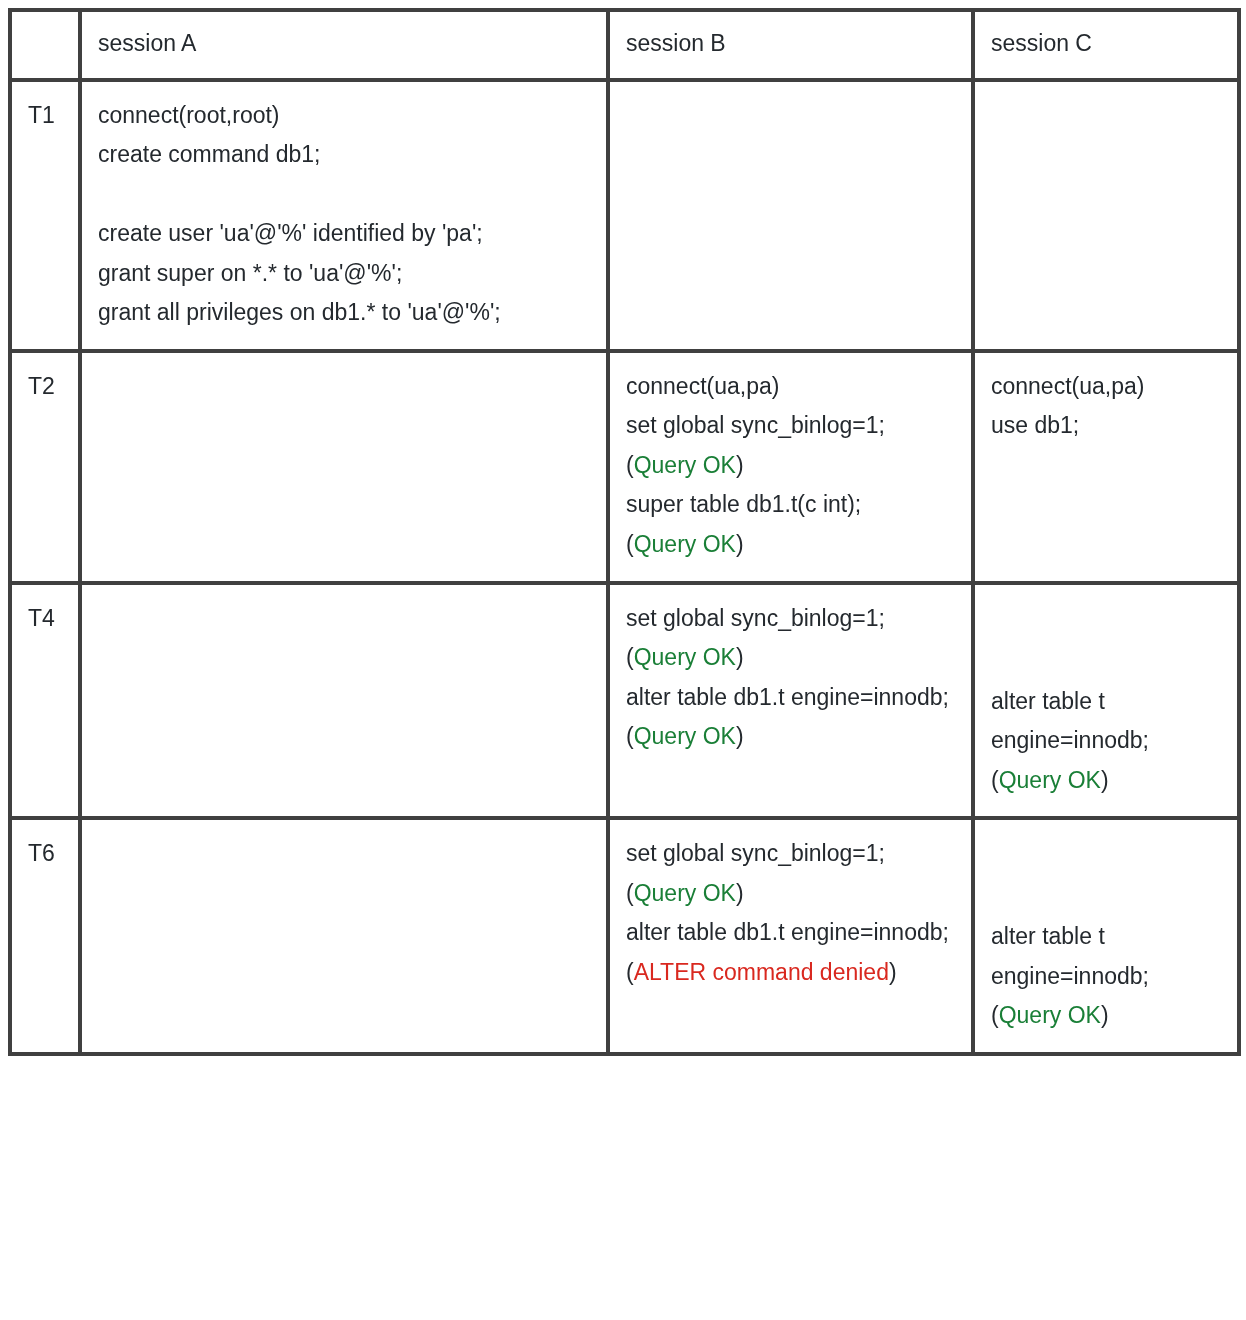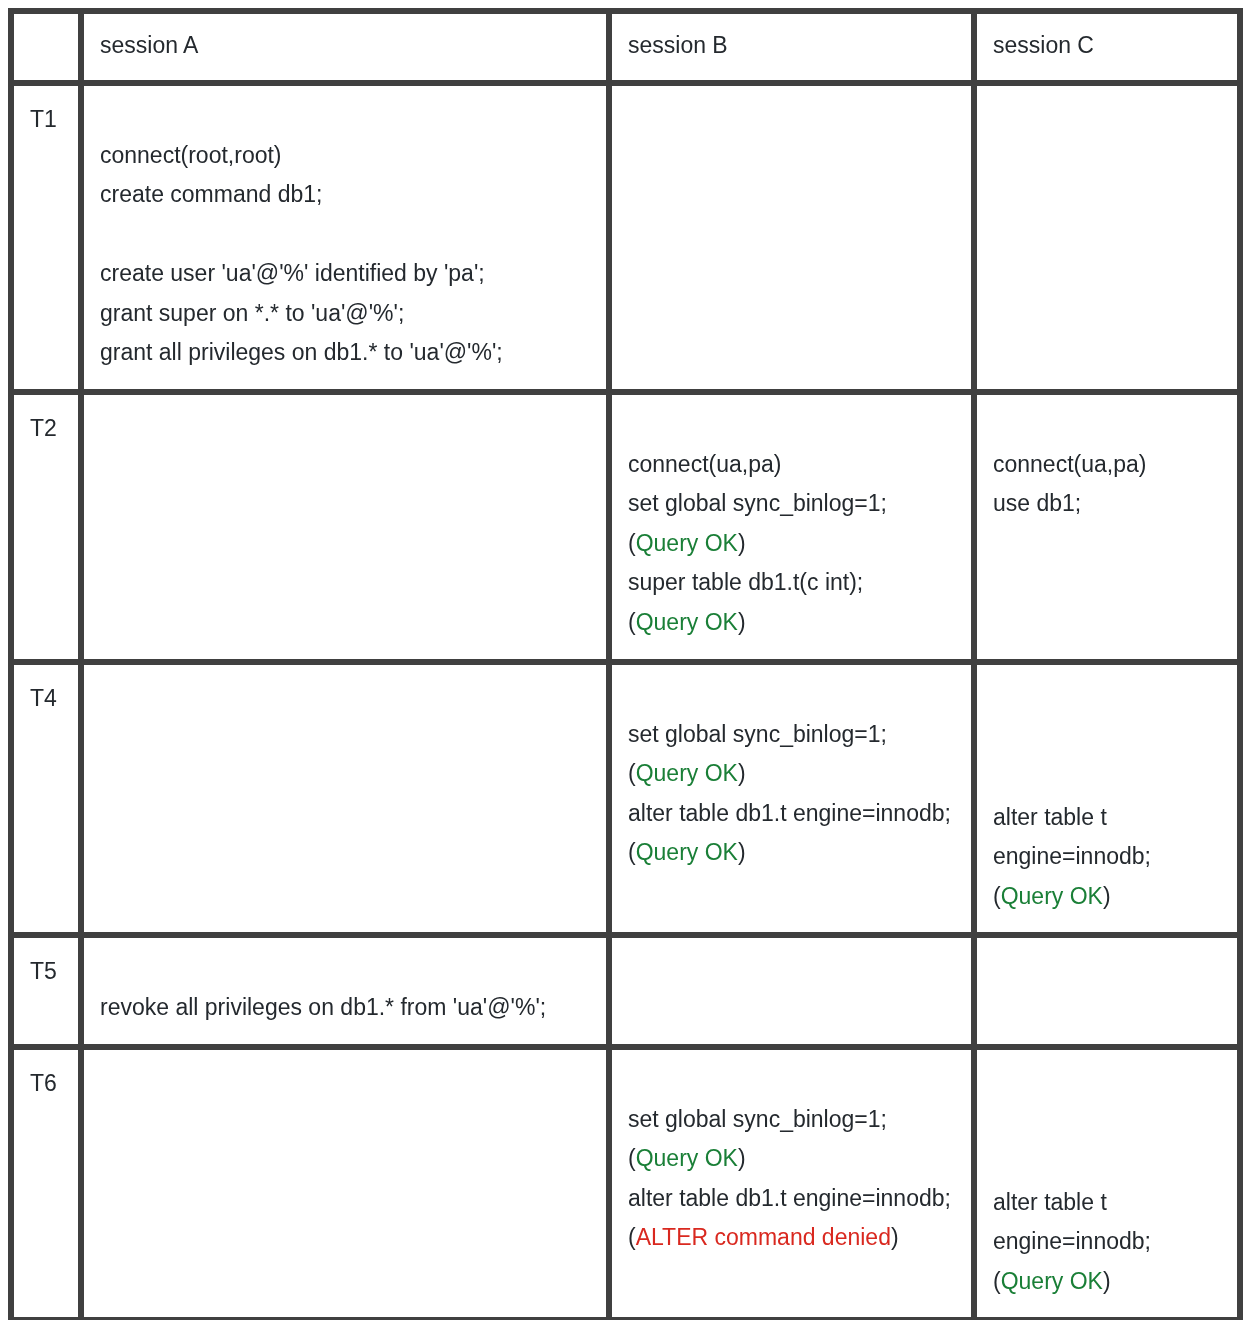--- a/index.html
+++ b/index.html
@@ -22,21 +22,21 @@
     width: 1229px;
     margin: 8px 0 0 8px;
   }
   table.session-table col.c-time  { width: 70px; }
   table.session-table col.c-a     { width: 528px; }
   table.session-table col.c-b     { width: 365px; }
   table.session-table col.c-c     { width: 266px; }
 
   table.session-table th,
   table.session-table td {
-    border: 6px solid #404040;
+    border: 4px solid #404040;
     vertical-align: top;
     padding: 14px 10px 16px 16px;
     font-size: 23px;
     line-height: 1.72;
     font-weight: 400;
     text-align: left;
   }
   table.session-table th {
     font-weight: 400;
     color: #24292e;
@@ -47,21 +47,21 @@
     padding-left: 12px;
     padding-right: 6px;
     white-space: nowrap;
     margin-top: 25px;
   }
   .line { display: block; white-space: pre-wrap; word-break: break-word; }
   .line.blank { height: 1.72em; }
   .ok { color: #1a7f37; }
   .err { color: #d9281f; text-align: right; }
   .paren { color: #24292e; }
-  .cell-block { display: block; margin-top: 36px; }
+  .cell-block { display: block; }
   .cell-block.offset-1 { padding-top: 83px; }
 </style>
 </head>
 <body>
 
 <div class="table-wrap">
   <table class="session-table">
     <colgroup>
       <col class="c-time">
       <col class="c-a">
@@ -123,30 +123,20 @@
             </span>
           </td>
           <td>
             <span class="cell-block offset-1">
               <span class="line">alter table t engine=innodb;</span>
               <span class="line"><span class="paren">(</span><span class="ok">Query OK</span><span class="paren">)</span></span>
             </span>
           </td>
         </tr>
         <tr>
-          <td class="time-cell">T5</td>
-          <td>
-            <span class="cell-block">
-              <span class="line">revoke all privileges on db1.* from 'ua'@'%';</span>
-            </span>
-          </td>
-          <td></td>
-          <td></td>
-        </tr>
-        <tr>
           <td class="time-cell">T6</td>
           <td></td>
           <td>
             <span class="cell-block">
               <span class="line">set global sync_binlog=1;</span>
               <span class="line"><span class="paren">(</span><span class="ok">Query OK</span><span class="paren">)</span></span>
               <span class="line">alter table db1.t engine=innodb;</span>
               <span class="line"><span class="paren">(</span><span class="err">ALTER command denied</span><span class="paren">)</span></span>
             </span>
           </td>

